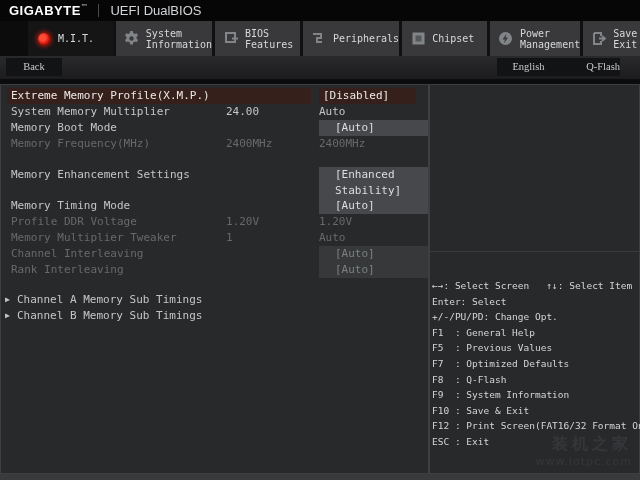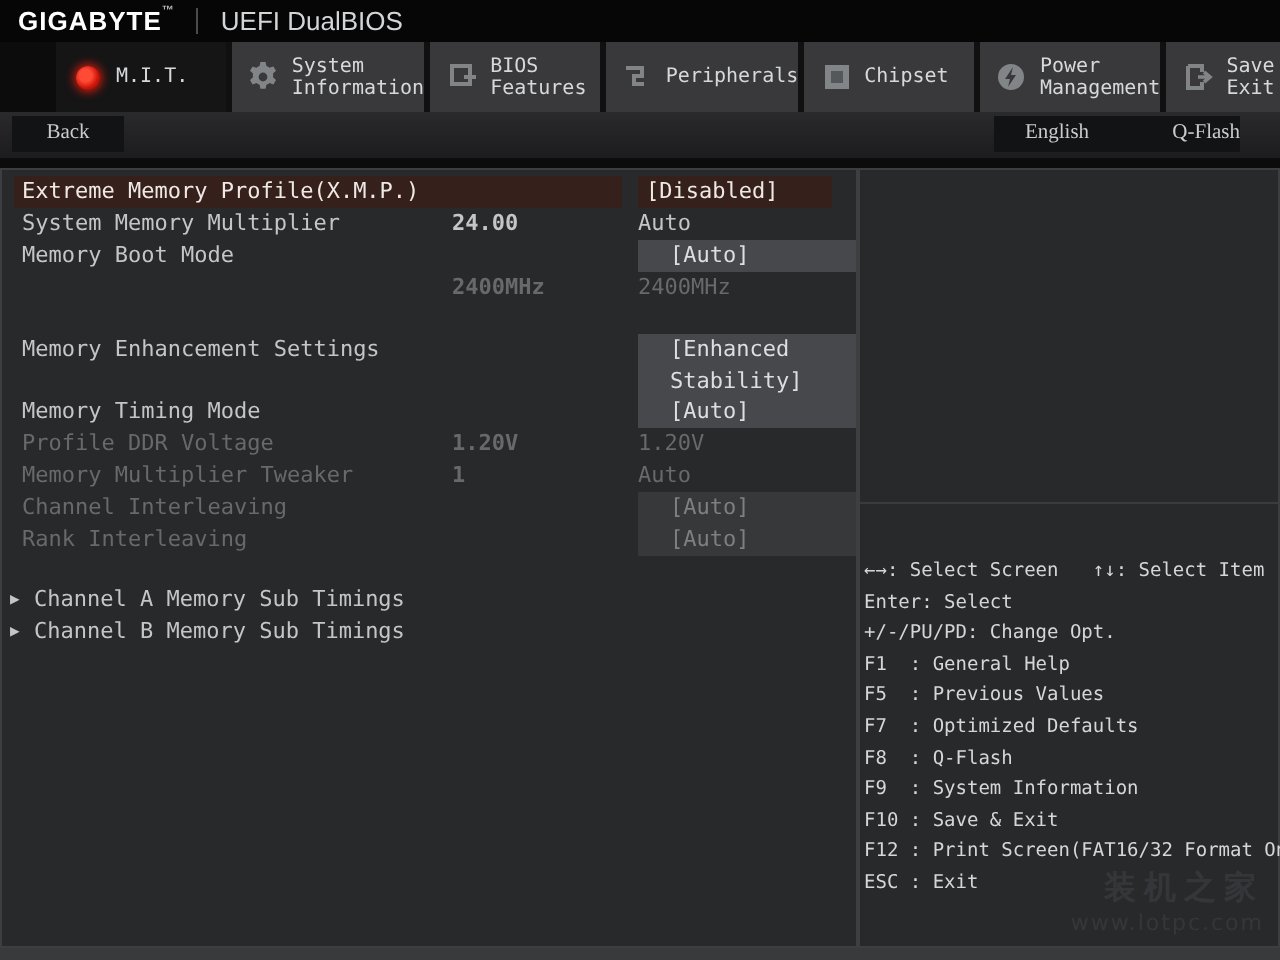--- a/index.html
+++ b/index.html
@@ -38,21 +38,21 @@
   .btn-qflash{left:554px;width:66px;text-align:right;}
 
   
   .content{position:absolute;left:0;top:84px;width:638px;height:388px;
            background:#28292b;border:1px solid #3d3e40;}
   .vdivider{position:absolute;left:427px;top:0;width:2px;height:100%;background:#3e3f41;}
   .hdivider{position:absolute;left:429px;top:166px;width:209px;height:1px;background:#3a3b3d;}
 
   .row{position:absolute;left:0;width:427px;height:16px;font-size:11px;line-height:16px;color:#c3c6c8;}
   .row .lbl{position:absolute;left:10px;white-space:nowrap;}
-  .row .mid{position:absolute;left:225px;white-space:nowrap;font-weight:bold;}
+  .row .mid{position:absolute;left:225px;white-space:nowrap;}
   .row .val{position:absolute;left:318px;width:97px;white-space:nowrap;}
   .row.dim{color:#67696b;}
   .val.box{background:#46484b;color:#dcdee0;width:93px;padding-left:16px;}
   .row.dim .val.box{background:#36383a;color:#7d8082;}
   .val.box2{height:31px;white-space:normal;line-height:15.5px;}
   .row.sel .lbl{left:6px;width:300px;padding-left:4px;background:#35201c;color:#efe9e5;}
   .row.sel .val{background:#35201c;color:#efe9e5;width:93px;padding-left:4px;}
 
   .subrow{position:absolute;left:0;width:427px;height:16px;font-size:11px;line-height:16px;color:#c3c6c8;}
   .subrow .arrow{position:absolute;left:4px;font-size:8px;color:#c3c6c8;}
@@ -163,20 +163,21 @@
     <div class="row" style="top:19px">
       <span class="lbl">System Memory Multiplier</span>
       <span class="mid">24.00</span>
       <span class="val">Auto</span>
     </div>
     <div class="row" style="top:35px">
       <span class="lbl">Memory Boot Mode</span>
       <span class="val box">[Auto]</span>
     </div>
     <div class="row dim" style="top:51px">
+      <span class="lbl">Memory Frequency(MHz)</span>
       <span class="mid">2400MHz</span>
       <span class="val">2400MHz</span>
     </div>
     <div class="row" style="top:82px">
       <span class="lbl">Memory Enhancement Settings</span>
       <span class="val box box2">[Enhanced Stability]</span>
     </div>
     <div class="row" style="top:113px">
       <span class="lbl">Memory Timing Mode</span>
       <span class="val box">[Auto]</span>

